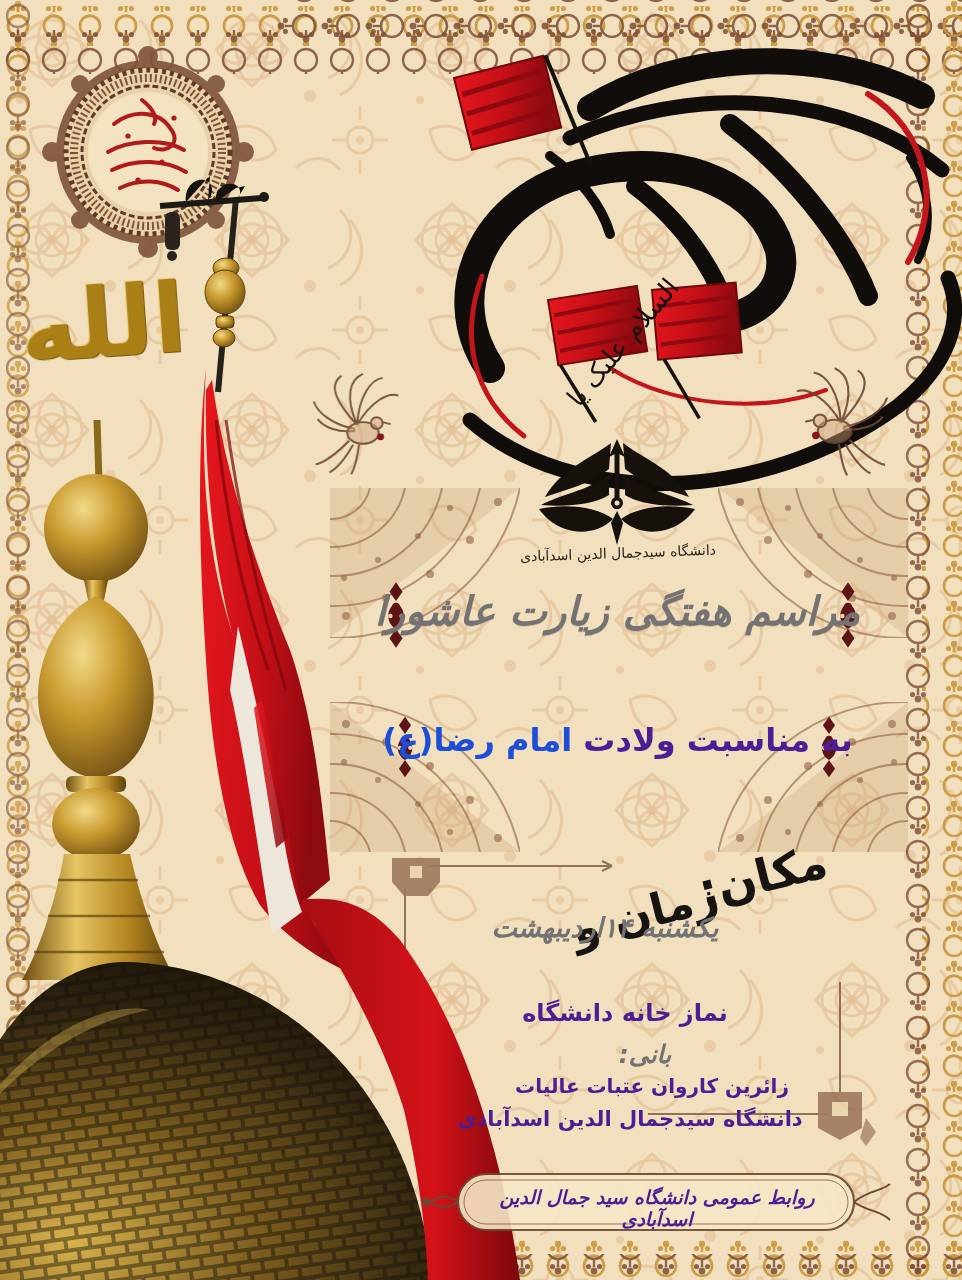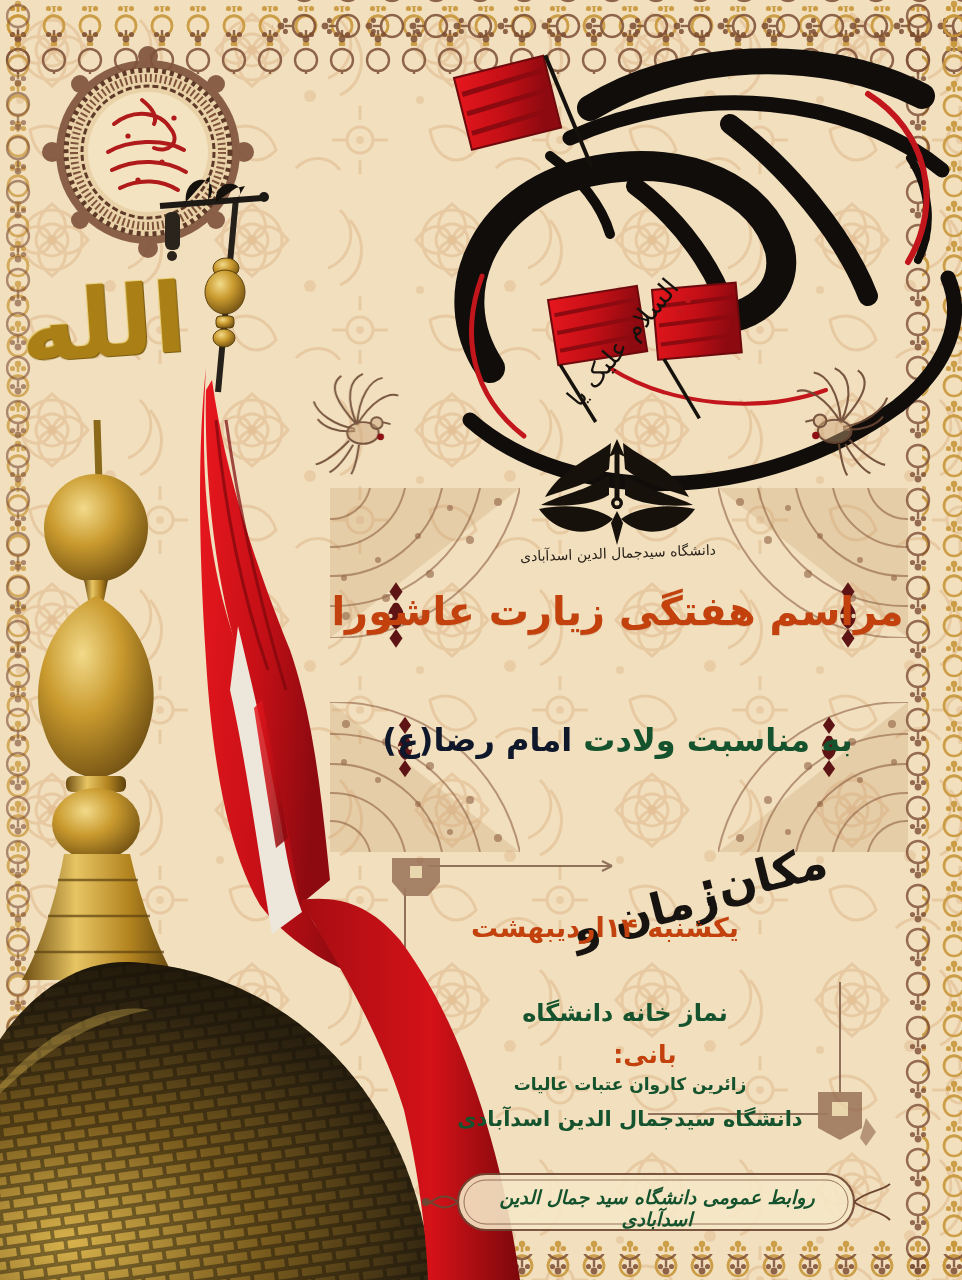--- a/index.html
+++ b/index.html
@@ -3,23 +3,23 @@
 <meta charset="utf-8">
 <style>
   html,body{margin:0;padding:0;background:#6b5a43;}
   #poster{
     position:relative; width:962px; height:1280px; overflow:hidden;
     background:#f1dfbd;
     font-family:"DejaVu Sans", sans-serif;
   }
   #scene{position:absolute;left:0;top:0;width:962px;height:1280px;display:block;}
   .txt{position:absolute; direction:rtl; text-align:center; z-index:5; line-height:1.15;}
-  .red{color:#c2410c;}
-  .green{color:#0f172a;}
-  .ink{color:#14532d;text-align:center;}
+  .red{color:#737373;font-style:italic;}
+  .green{color:#1d4ed8;}
+  .ink{color:#4c1d95;text-align:center;}
   .bold{font-weight:bold;}
   .h1{font-size:40px; letter-spacing:-1px; text-shadow:0 1px 0 rgba(120,40,20,.15);}
   .h2{font-size:32px; letter-spacing:-1px;}
   .scriptish{font-size:44px; font-weight:bold; color:#171310;}
   .gold-text{
     color:#a97f16; font-size:96px; font-weight:bold;
     text-shadow:1px 1px 0 #7a5a0e, -1px -1px 0 #e9cf77;
   }
   .caption{font-size:14px; color:#2a221b; letter-spacing:-0.5px;}
   .footer-text{font-size:19px;}
@@ -375,19 +375,19 @@
   <div class="txt scriptish" style="left:688px; top:850px; width:150px; transform:rotate(-14deg); font-size:46px;">مکان:</div>
   <div class="txt scriptish" style="left:570px; top:888px; width:150px; transform:rotate(-14deg);">زمان و</div>
 
   <div class="txt bold red" style="left:455px; top:912px; width:300px; font-size:27px;">یکشنبه ۱۴اردیبهشت</div>
 
 
   <div class="txt bold ink" style="left:455px; top:1000px; width:340px; font-size:24px;">نماز خانه دانشگاه</div>
 
   <div class="txt bold red" style="left:500px; top:1041px; width:290px; font-size:25px;">بانی:</div>
 
-  <div class="txt bold ink" style="left:450px; top:1075px; width:360px; font-size:17px;">زائرین کاروان عتبات عالیات</div>
+  <div class="txt bold ink" style="left:472px; top:1075px; width:360px; font-size:20px;">زائرین کاروان عتبات عالیات</div>
 
   <div class="txt bold ink" style="left:430px; top:1107px; width:400px; font-size:21px;">دانشگاه سیدجمال الدین اسدآبادی</div>
 
   <div class="txt bold ink footer-text" style="left:470px; top:1187px; width:374px;font-style:italic;">روابط عمومی دانشگاه سید جمال الدین اسدآبادی</div>
 
 </div>
 
 </body></html>

